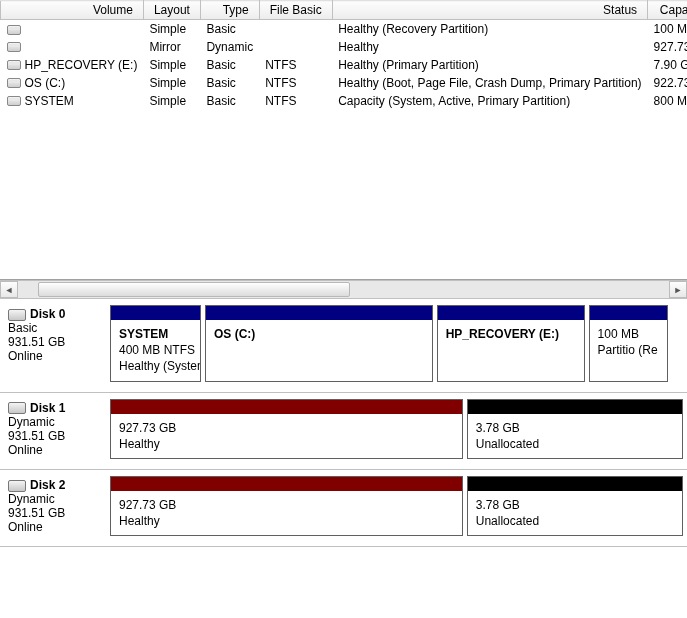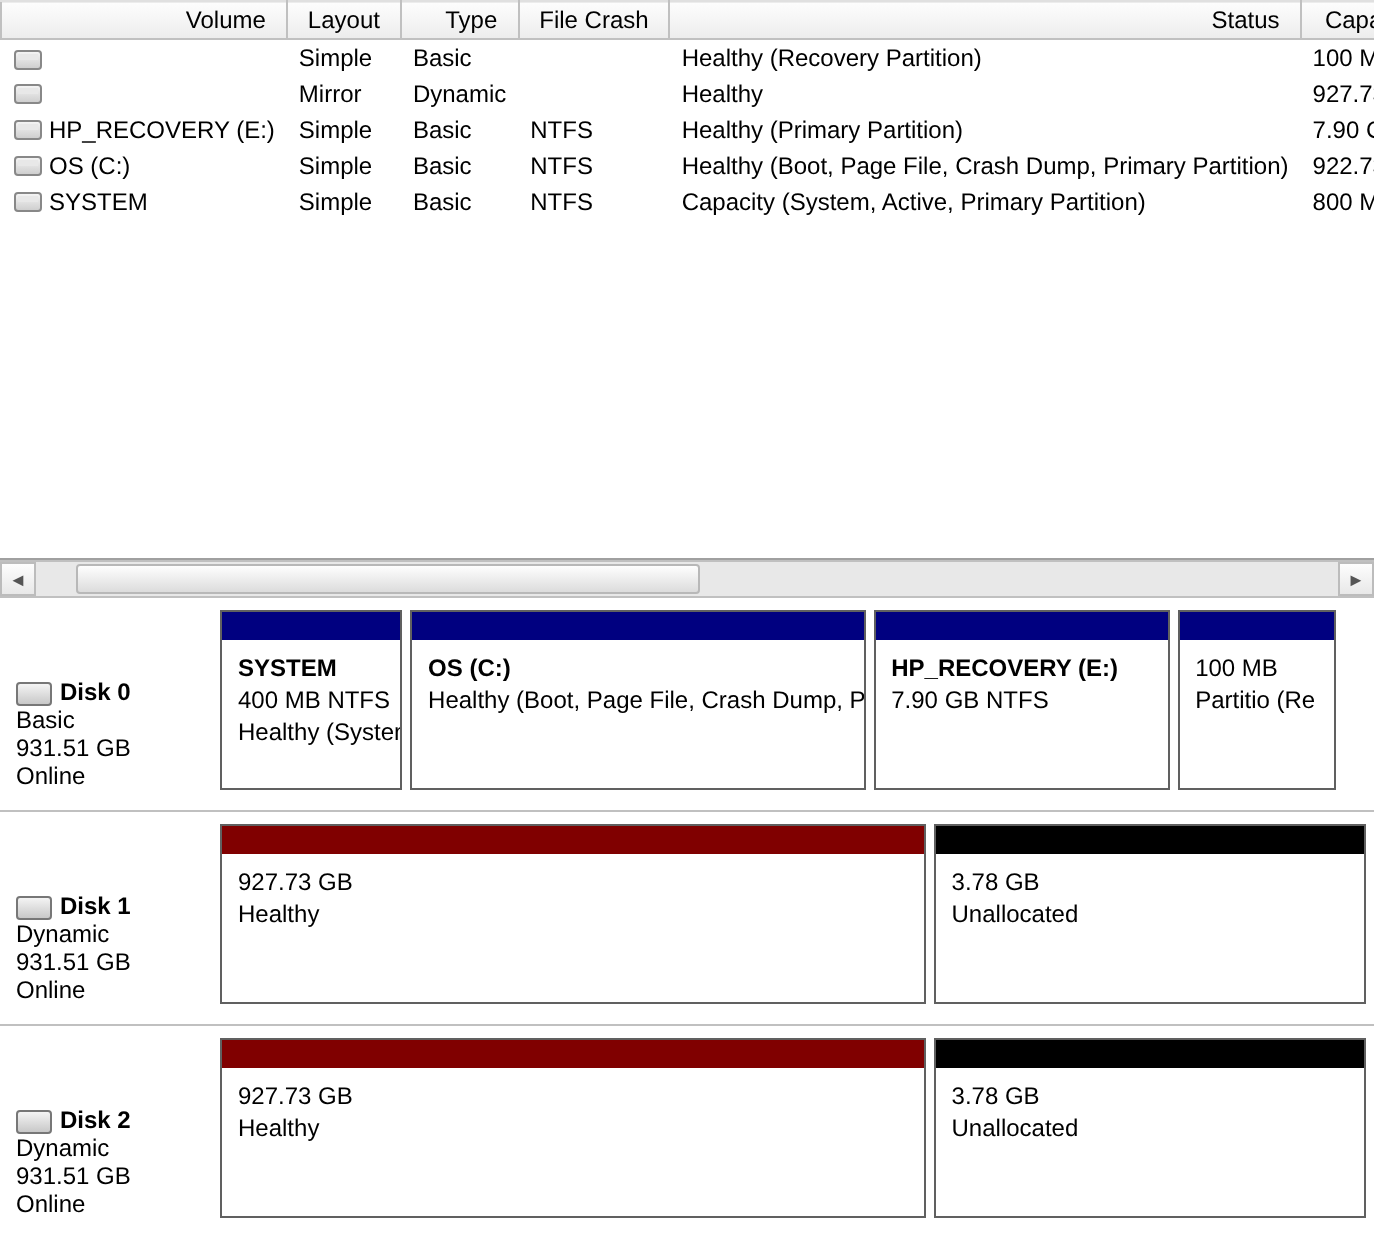--- a/index.html
+++ b/index.html
@@ -85,21 +85,20 @@
 }
 .disk-row {
   display:flex;
   border-bottom:1px solid #c0c0c0;
   padding:6px 8px 10px 8px;
   gap:6px;
 }
 .disk-info {
   flex: 0 0 96px;
   padding-top:2px;
-  margin-top:32px;
 }
 .disk-info .title { font-weight:bold; }
 .disk-icon {
   display:inline-block;
   width:18px;height:12px;
   background:linear-gradient(#f4f4f4,#c8c8c8);
   border:1px solid #777;border-radius:2px;
   margin-right:4px;vertical-align:middle;
 }
 .partitions {
@@ -135,21 +134,21 @@
 </head>
 <body>
 
 <div class="volume-list">
   <table class="volumes">
     <thead>
       <tr>
         <th style="width:155px">Volume</th>
         <th style="width:50px">Layout</th>
         <th style="width:60px">Type</th>
-        <th style="width:75px">File Crash</th>
+        <th style="width:75px">File Basic</th>
         <th>Status</th>
         <th style="width:70px">Capacity</th>
 
       </tr>
     </thead>
     <tbody id="vol-body">
         <tr>
           <td><span class="vol-icon"></span><span></span></td>
           <td>Simple</td>
           <td>Basic</td>
@@ -215,28 +214,26 @@
           <div class="part-body">
             <div class="pname">SYSTEM</div>
             <div>400 MB NTFS</div>
             <div>Healthy (System,</div>
           </div>
         </div>
         <div class="partition" style="flex: 0 0 40%;">
           <div class="part-stripe stripe-navy"></div>
           <div class="part-body">
             <div class="pname">OS  (C:)</div>
-            <div>Healthy (Boot, Page File, Crash Dump, P</div>
           </div>
         </div>
         <div class="partition" style="flex: 0 0 26%;">
           <div class="part-stripe stripe-navy"></div>
           <div class="part-body">
             <div class="pname">HP_RECOVERY  (E:)</div>
-            <div>7.90 GB NTFS</div>
           </div>
         </div>
         <div class="partition" style="flex: 0 0 14%;">
           <div class="part-stripe stripe-navy"></div>
           <div class="part-body">
             <div>100 MB</div>
             <div>Partitio (Re</div>
           </div>
         </div>
       </div>

